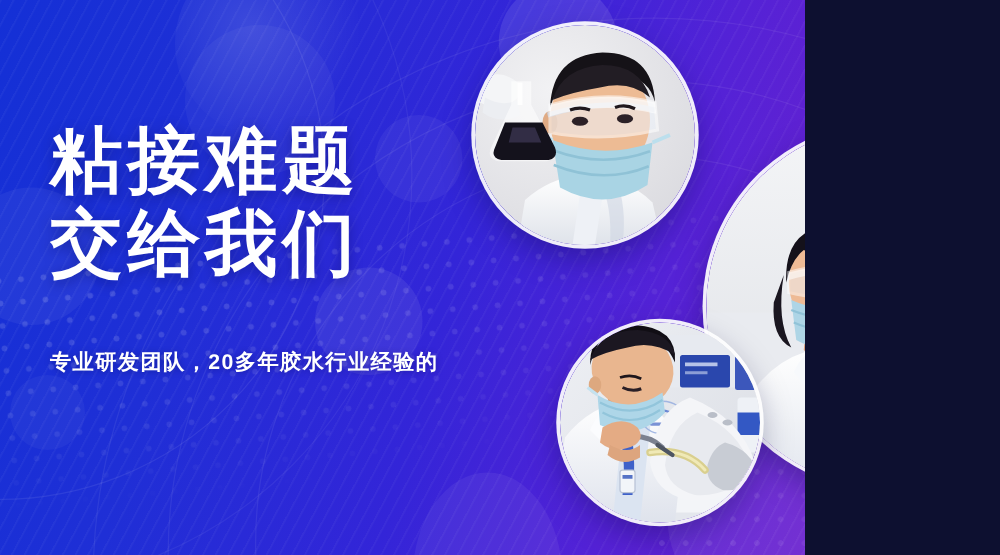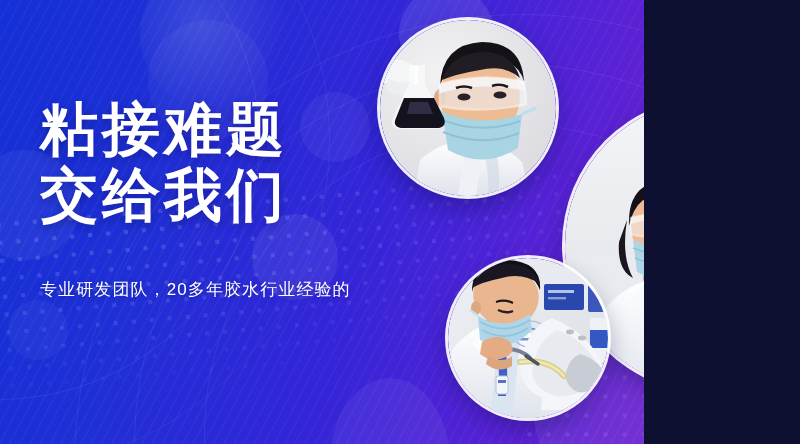--- a/index.html
+++ b/index.html
@@ -67,20 +67,21 @@
   }
   .hl2-wrap{position:relative;display:inline-block;}
   .underline{
     position:absolute;left:0;bottom:2px;width:256px;height:11px;
     background:#35d3ef;z-index:-1;border-radius:1px;
   }
   .sub{
     margin:0;color:#ffffff;font-size:17px;line-height:33px;
     letter-spacing:1.1px;white-space:nowrap;
     text-shadow:0 1px 5px rgba(6,10,70,.35);
+    font-weight:bold;
   }
   .sub-block{position:absolute;left:40px;top:273px;}
 
   
   .photo{position:absolute;border-radius:50%;overflow:hidden;}
   .ring{box-shadow:0 0 0 3px rgba(255,255,255,.92), 0 10px 26px rgba(5,8,60,.35);}
   #photo-top{left:380px;top:20px;width:176px;height:176px;}
   #photo-main{left:565px;top:100px;width:290px;height:290px;}
   #photo-bottom{left:448px;top:258px;width:160px;height:160px;z-index:3;}
   #photo-main{z-index:2;}

